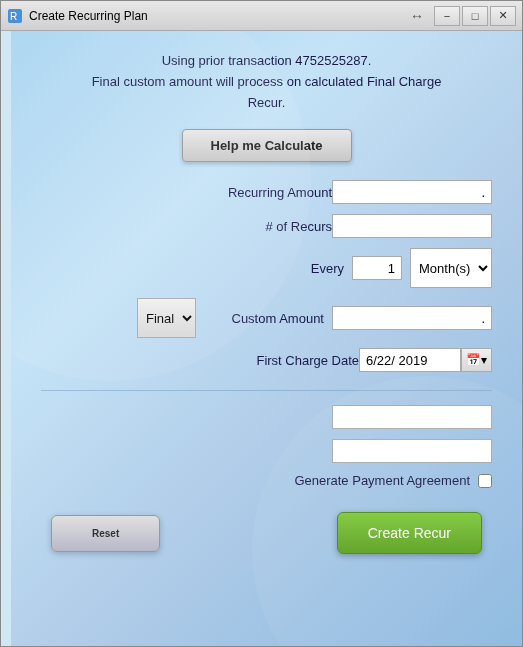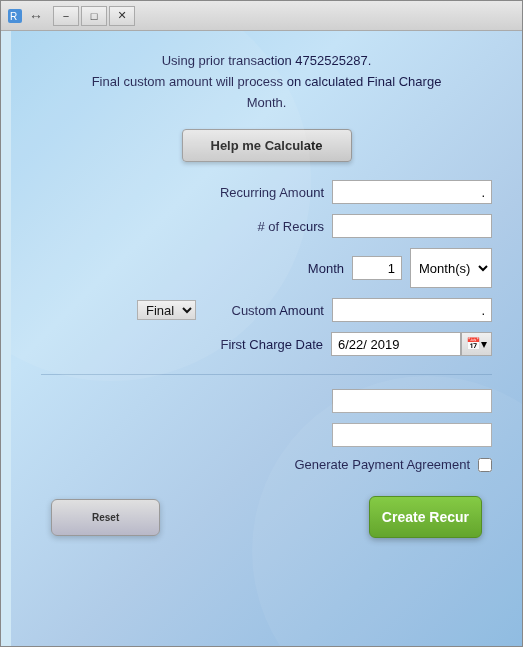--- a/index.html
+++ b/index.html
@@ -129,21 +129,21 @@
       display: flex;
       flex-direction: column;
       gap: 10px;
       margin-bottom: 14px;
     }
 
     .form-row {
       display: flex;
       align-items: center;
       justify-content: flex-end;
-      gap: 8px;
+      gap: 0;
     }
 
     .form-label {
       color: #1a1a4a;
       font-size: 13px;
       text-align: right;
       min-width: 120px;
     }
 
     .form-input {
@@ -171,34 +171,34 @@
     .every-select {
       height: 40px;
       border: 1px solid #aaa;
       background: white;
       font-size: 13px;
       padding: 0 4px;
       cursor: pointer;
     }
 
     .final-select {
-      height: 20px;
+      height: 40px;
       border: 1px solid #aaa;
       background: linear-gradient(to bottom, #f0f0f0, #d8d8d8);
       font-size: 13px;
       padding: 0 4px;
       cursor: pointer;
     }
 
     .custom-amount-input {
       width: 160px;
     }
 
     .date-input {
-      width: 130px;
+      width: 102px;
       height: 24px;
       border: 1px solid #aaa;
       background: white;
       padding: 2px 6px;
       font-size: 13px;
     }
 
     .date-btn {
       height: 24px;
       border: 1px solid #aaa;
@@ -267,23 +267,23 @@
       font-weight: bold;
       color: #333;
       cursor: pointer;
       box-shadow: 0 2px 6px rgba(0,0,0,0.2);
     }
 
     .create-btn {
       background: linear-gradient(to bottom, #7ec83a, #5aa020);
       border: 1px solid #4a8818;
       border-radius: 6px;
-      padding: 12px 12px;
+      padding: 12px 30px;
       font-size: 14px;
-      font-weight: bold;
+      font-weight: normal;
       color: #fff;
       cursor: pointer;
       box-shadow: 0 2px 6px rgba(0,0,0,0.3);
     }
 
     .every-row {
       display: flex;
       align-items: center;
       justify-content: flex-end;
       gap: 8px;
@@ -311,51 +311,52 @@
 
 <div class="window">
 
   <div class="title-bar">
     <div class="title-bar-icon">
       <svg width="16" height="16" viewBox="0 0 16 16">
         <rect x="1" y="1" width="14" height="14" rx="2" fill="#4a90d9"></rect>
         <text x="3" y="12" font-size="10" fill="white" font-family="Arial">R</text>
       </svg>
     </div>
+    <span class="title-bar-text">Create Recurring Plan</span>
     <div class="title-bar-controls">
       <span style="font-size:14px; margin-right:8px; color:#555;">↔</span>
       <button class="title-btn">−</button>
       <button class="title-btn">□</button>
       <button class="title-btn close">✕</button>
     </div>
   </div>
 
   <div class="content">
     <div class="info-text">
       <div>Using prior transaction 4752525287.</div>
       <div>Final custom amount will process on calculated Final Charge</div>
-      <div>Month.</div>
+      <div>Recur.</div>
     </div>
 
     <button class="help-btn">Help me Calculate</button>
 
     <div class="form-area">
 
       <div class="form-row">
         <span class="form-label">Recurring Amount</span>
         <input type="text" class="form-input recurring-input dot-input" value="." style="">
       </div>
 
       <div class="form-row">
         <span class="form-label"># of Recurs</span>
         <input type="text" class="form-input recurs-input" value="" style="">
       </div>
 
       <div class="every-row form-row">
-        <span class="form-label">Month</span>
+        <span class="form-label">Every</span>
         <input type="text" class="form-input every-number" value="1" style="">
         <select class="every-select">
           <option>Month(s)</option>
           <option>Week(s)</option>
           <option>Day(s)</option>
           <option>Year(s)</option>
         </select>
       </div>
 
       <div class="final-row form-row">

